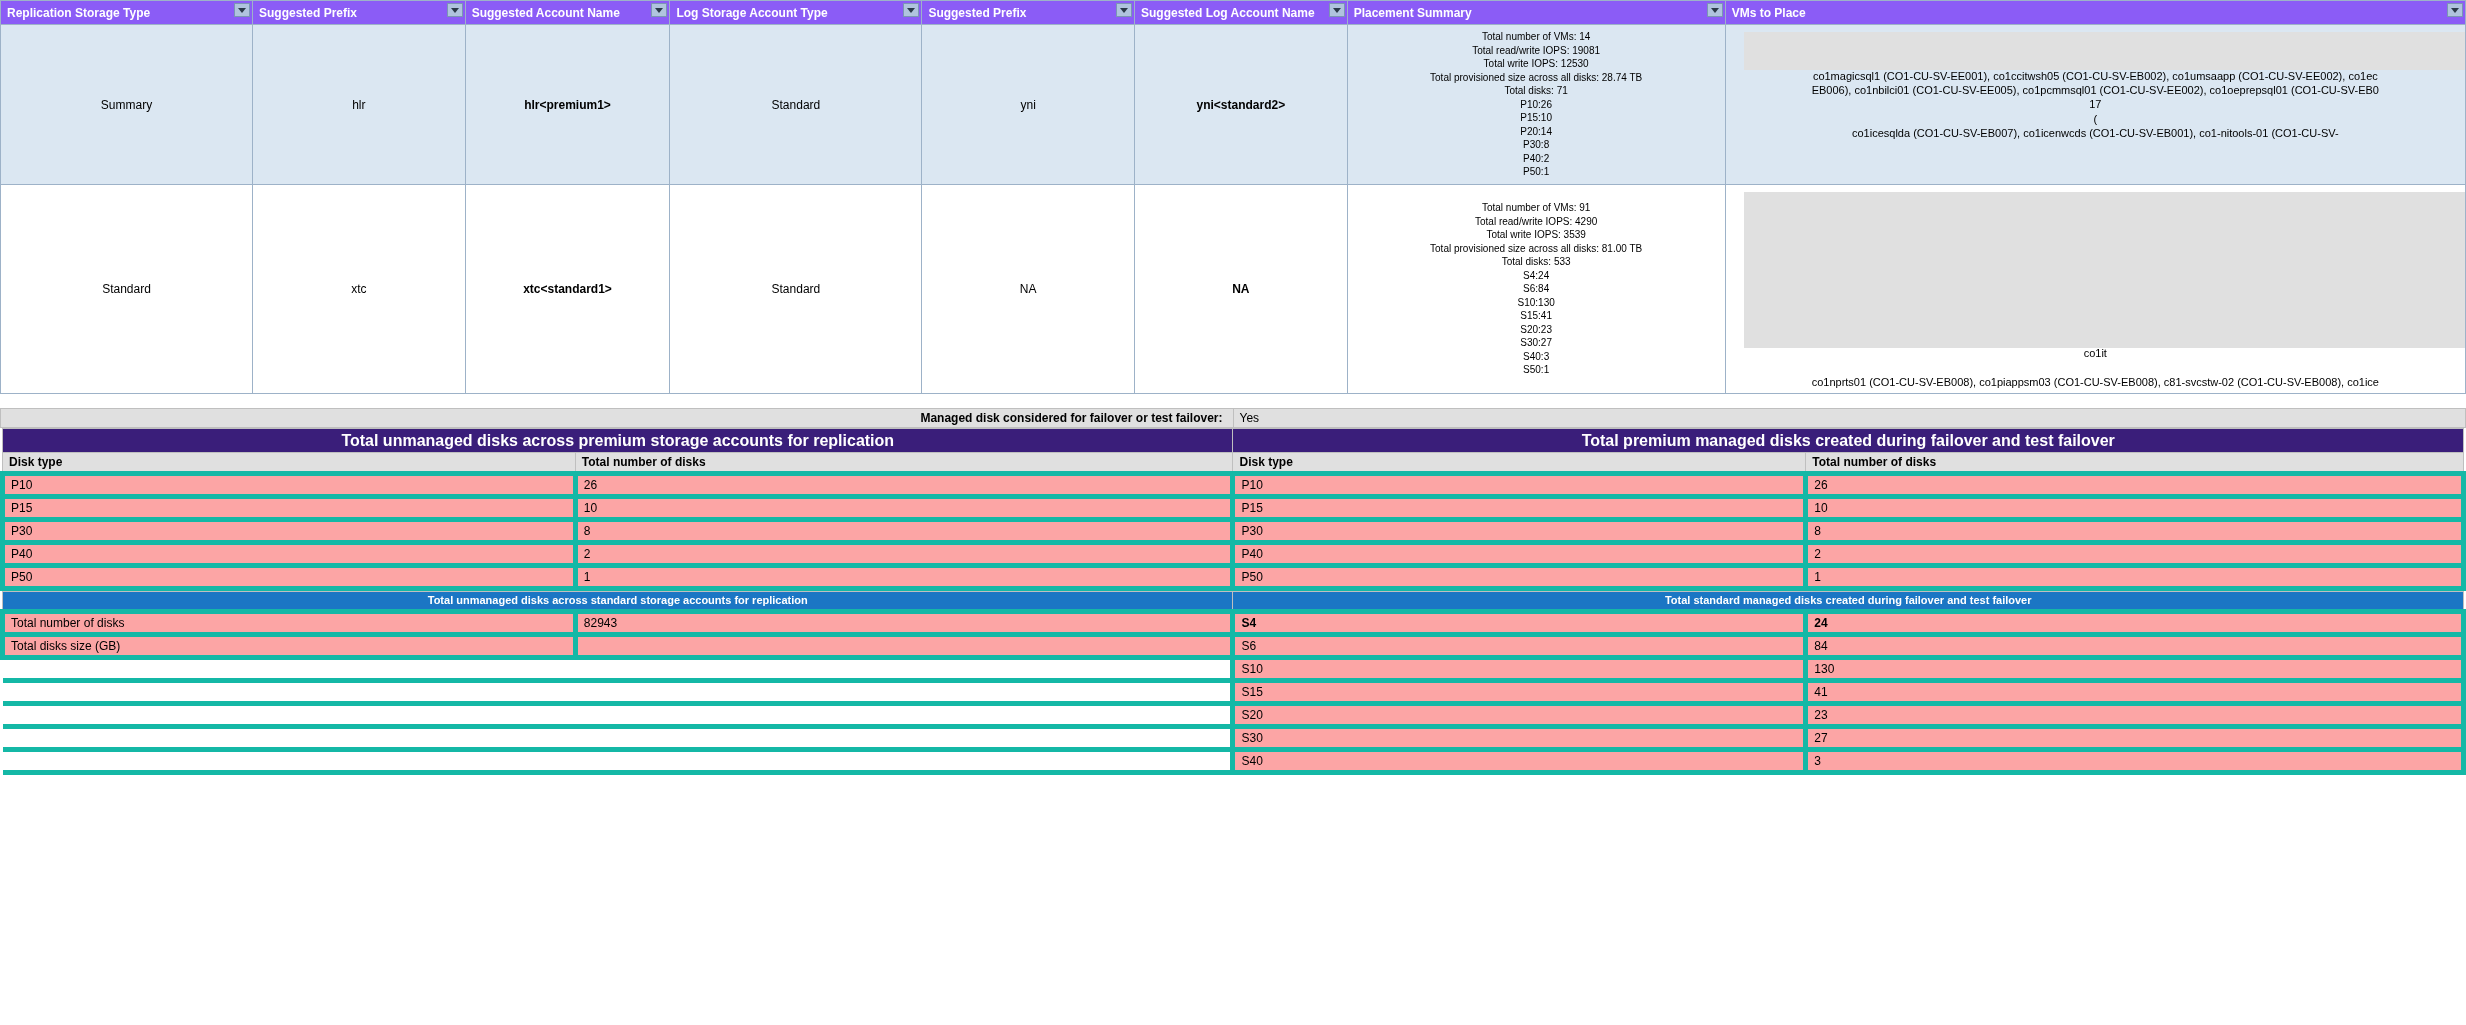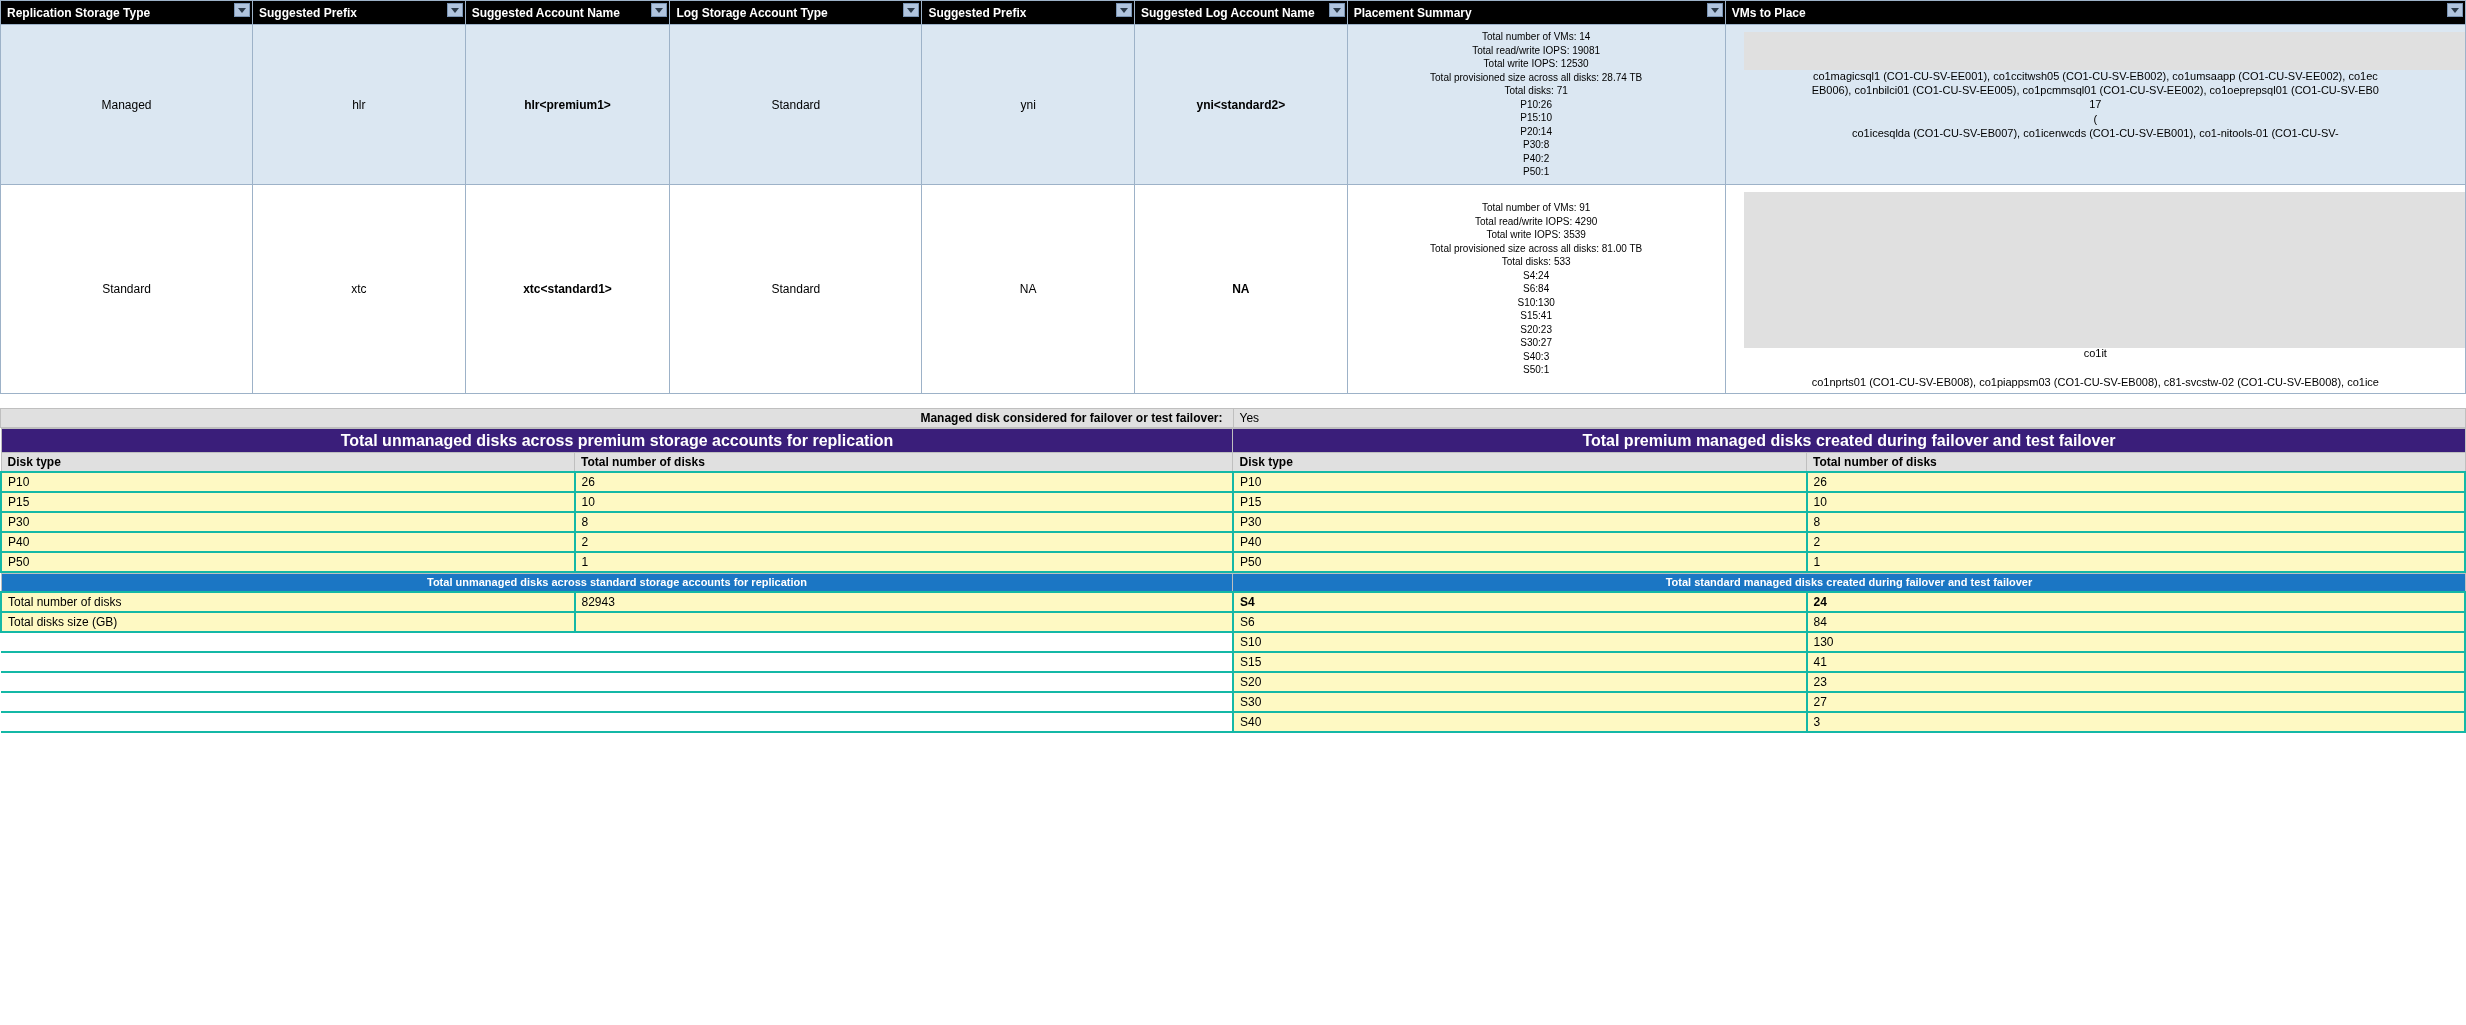--- a/index.html
+++ b/index.html
@@ -2,21 +2,21 @@
 <html><head>
   <meta charset="utf-8">
   <style>
     * { box-sizing: border-box; margin: 0; padding: 0; }
     body { font-family: "Segoe UI", Arial, sans-serif; font-size: 12px; background: #fff; color: #000; }
 
     table { border-collapse: collapse; width: 2466px; }
     th, td { border: 1px solid #9db2c8; padding: 2px 6px; vertical-align: middle; }
 
     .main-header th {
-      background: #000000;
+      background: #8b5cf6;
       color: #fff;
       font-weight: 600;
       text-align: left;
       position: relative;
       height: 24px;
     }
     .main-header th .filter {
       position: absolute;
       right: 2px;
       top: 2px;
@@ -82,21 +82,21 @@
       background: #1b76c4;
       color: #fff;
       font-weight: 600;
       border: 1px solid #bfbfbf;
       font-size: 11px;
       line-height: 1.2;
       padding: 2px 4px;
     }
 
     .sub-hdr td { background: #e0e0e0; font-weight: 700; border: 1px solid #bfbfbf; }
-    .data-row td { background: #fef9c3; border: 2px solid #14b8a6; height: 16px; }
+    .data-row td { background: #fca5a5; border: 5px solid #14b8a6; height: 16px; }
 
     .sm-a { width: 135px; }
     .sm-b { width: 155px; }
 
     .leftpad { padding-left: 6px; margin-left: 34px; }
   </style>
 </head>
 <body>
 
 <table>
@@ -117,21 +117,21 @@
       <th><span>Suggested Account Name</span><span class="filter"></span></th>
       <th><span>Log Storage Account Type</span><span class="filter"></span></th>
       <th><span>Suggested Prefix</span><span class="filter"></span></th>
       <th><span>Suggested Log Account  Name</span><span class="filter"></span></th>
       <th><span>Placement Summary</span><span class="filter"></span></th>
       <th><span>VMs to Place</span><span class="filter"></span></th>
     </tr>
   </thead>
   <tbody id="main-rows">
       <tr class="row1">
-        <td>Managed</td>
+        <td>Summary</td>
         <td>hlr</td>
         <td><span class="bold">hlr&lt;premium1&gt;</span></td>
         <td>Standard</td>
         <td>yni</td>
         <td><span class="bold">yni&lt;standard2&gt;</span></td>
         <td class="summary">Total number of VMs: 14<br>Total read/write IOPS: 19081<br>Total write IOPS: 12530<br>Total provisioned size across all disks: 28.74 TB<br>Total disks: 71<br>P10:26<br>P15:10<br>P20:14<br>P30:8<br>P40:2<br>P50:1</td>
         <td class="vms">co1magicsql1 (CO1-CU-SV-EE001), co1ccitwsh05 (CO1-CU-SV-EB002), co1umsaapp (CO1-CU-SV-EE002), co1ec<br>EB006), co1nbilci01 (CO1-CU-SV-EE005), co1pcmmsql01 (CO1-CU-SV-EE002), co1oeprepsql01 (CO1-CU-SV-EB0<br>17<br>(<br>co1icesqlda (CO1-CU-SV-EB007), co1icenwcds (CO1-CU-SV-EB001), co1-nitools-01 (CO1-CU-SV-<div class="redact" style="top: 7px; height: 38px;"></div></td>
       </tr>
       <tr class="row2">
         <td>Standard</td>

